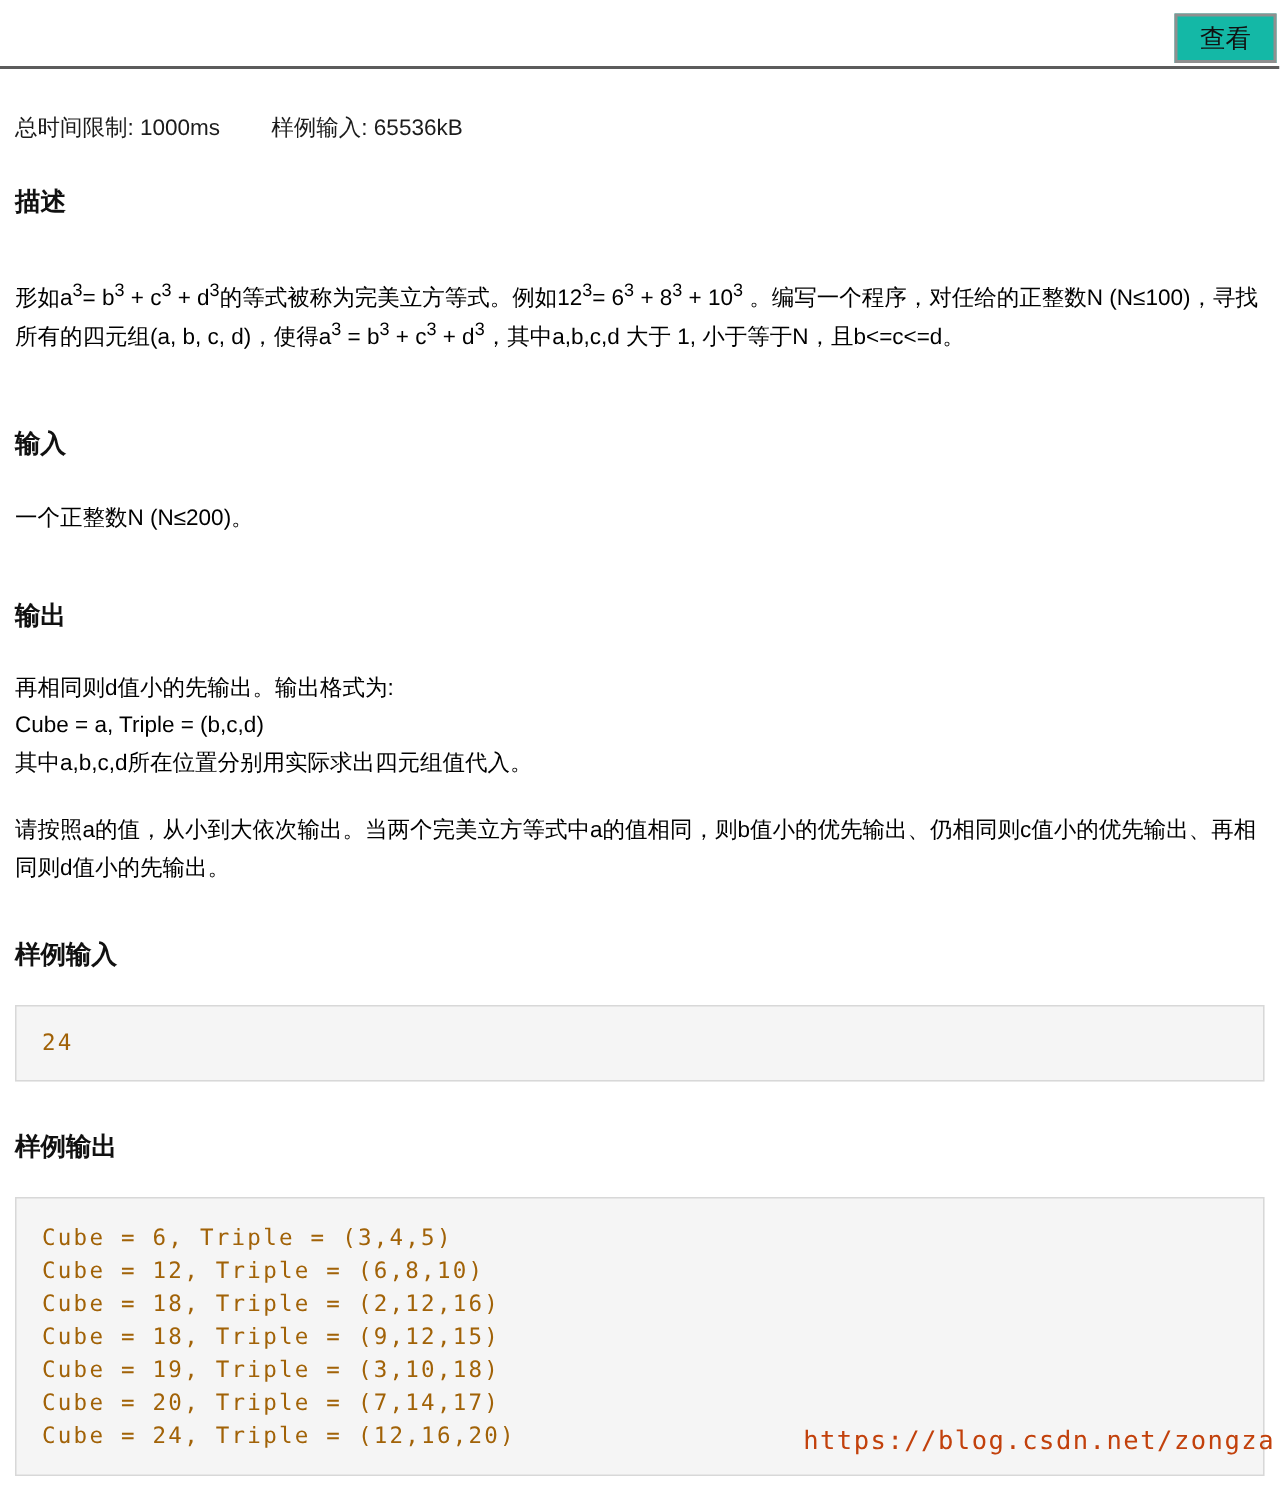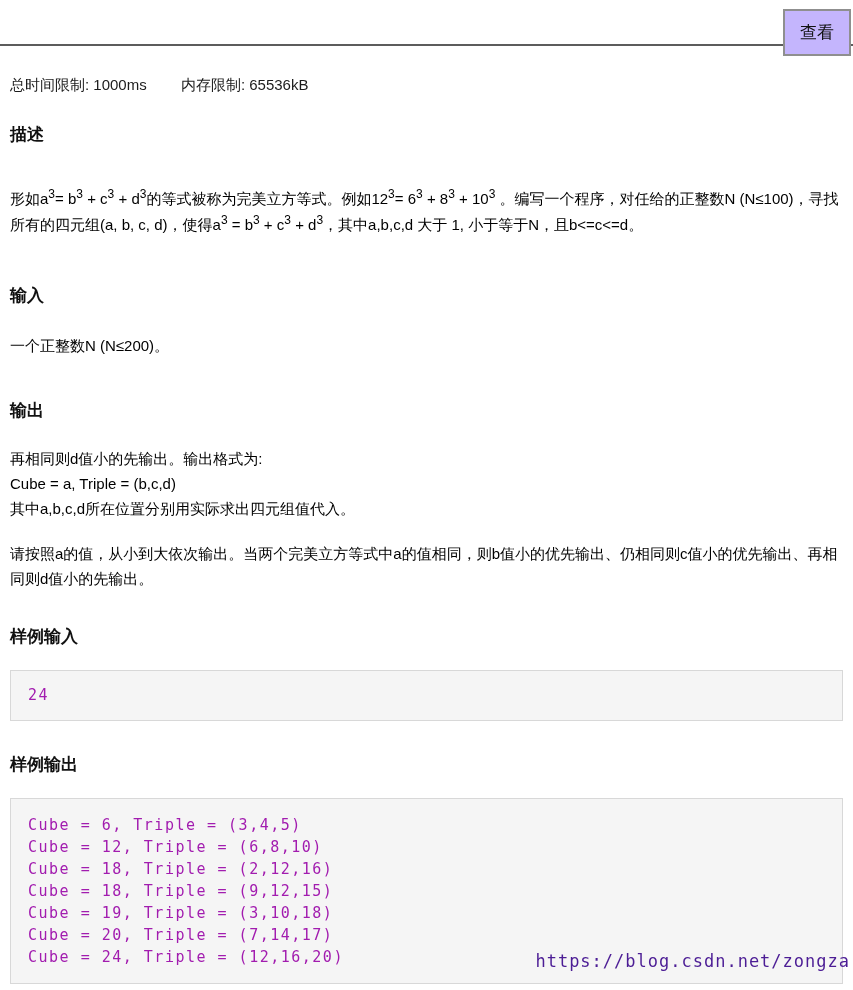--- a/index.html
+++ b/index.html
@@ -11,22 +11,22 @@
   }
 
   
   .header { position: relative; height: 46px; }
   .header-rule { position: absolute; left: 0; right: 0; top: 44px; height: 2px; background: #5c5c5c; }
   .page-title {
     position: absolute; left: 10px; top: 10px; margin: 0;
     font-size: 21px; font-weight: bold; color: #111;
   }
   .view-button {
-    position: absolute; left: 783px; top: 9px; width: 68px; height: 47px;
-    background: #c4b5fd; border: 2px solid #8f8f8f; z-index: 2;
+    position: absolute; left: 783px; top: 9px; width: 68px; height: 33px;
+    background: #14b8a6; border: 2px solid #8f8f8f; z-index: 2;
     display: flex; align-items: center; justify-content: center;
     font-size: 17px; color: #111; cursor: pointer;
   }
 
   
   .limits { margin: 30px 10px 0; font-size: 15px; color: #1c1c1c; }
   .limits .mem { margin-left: 30px; }
 
   
   .section-heading { margin: 0 10px; font-size: 17px; font-weight: bold; color: #111; }
@@ -43,46 +43,46 @@
   .output-p1   { margin-top: 24px; white-space: pre-line; line-height: 25px; }
   .output-p2   { margin-top: 20px; line-height: 25px; }
   sup { font-size: 12px; line-height: 0; }
 
   
   pre.code-block {
     margin: 22px 10px 0; padding: 15px 17px;
     background: #f5f5f5; border: 1px solid #d8d8d8;
     font-family: "DejaVu Sans Mono", "Liberation Mono", monospace;
     font-size: 15px; line-height: 22px; letter-spacing: 1.5px;
-    color: #a21caf; white-space: pre;
+    color: #a16207; white-space: pre;
   }
   pre.single-line { line-height: 19px; }
   .sout-block { margin-top: 24px; }
 
   
   .watermark {
     position: absolute; right: 3px; top: 951px; z-index: 3;
     font-family: "DejaVu Sans Mono", "Liberation Mono", monospace;
-    font-size: 17px; letter-spacing: 1px; color: #4c1d95;
+    font-size: 17px; letter-spacing: 1px; color: #c2410c;
   }
 </style>
 </head>
 <body>
 
 <div class="header">
   <div class="header-rule"></div>
   <div class="view-button">
     <span>查看</span>
   </div>
 </div>
 
 <div class="limits">
   <span>总时间限制:</span>
   <span>1000ms</span>
-  <span class="mem">内存限制:</span>
+  <span class="mem">样例输入:</span>
   <span>65536kB</span>
 </div>
 
 <h3 class="section-heading h-desc">描述</h3>
 <p class="para desc-body"><span>形如a</span><sup>3</sup><span>= b</span><sup>3</sup><span> + c</span><sup>3</sup><span> + d</span><sup>3</sup><span>的等式被称为完美立方等式。例如12</span><sup>3</sup><span>= 6</span><sup>3</sup><span> + 8</span><sup>3</sup><span> + 10</span><sup>3</sup><span> 。编写一个程序，对任给的正整数N (N≤100)，寻找所有的四元组(a, b, c, d)，使得a</span><sup>3</sup><span> = b</span><sup>3</sup><span> + c</span><sup>3</sup><span> + d</span><sup>3</sup><span>，其中a,b,c,d 大于 1, 小于等于N，且b&lt;=c&lt;=d。</span></p>
 
 <h3 class="section-heading h-input">输入</h3>
 <p class="para input-body">一个正整数N (N≤200)。</p>
 
 <h3 class="section-heading h-output">输出</h3>

